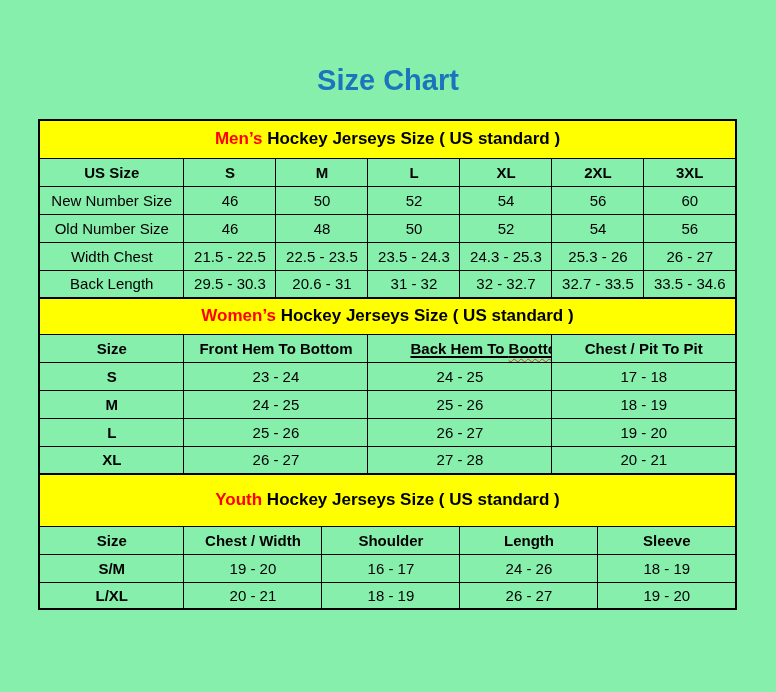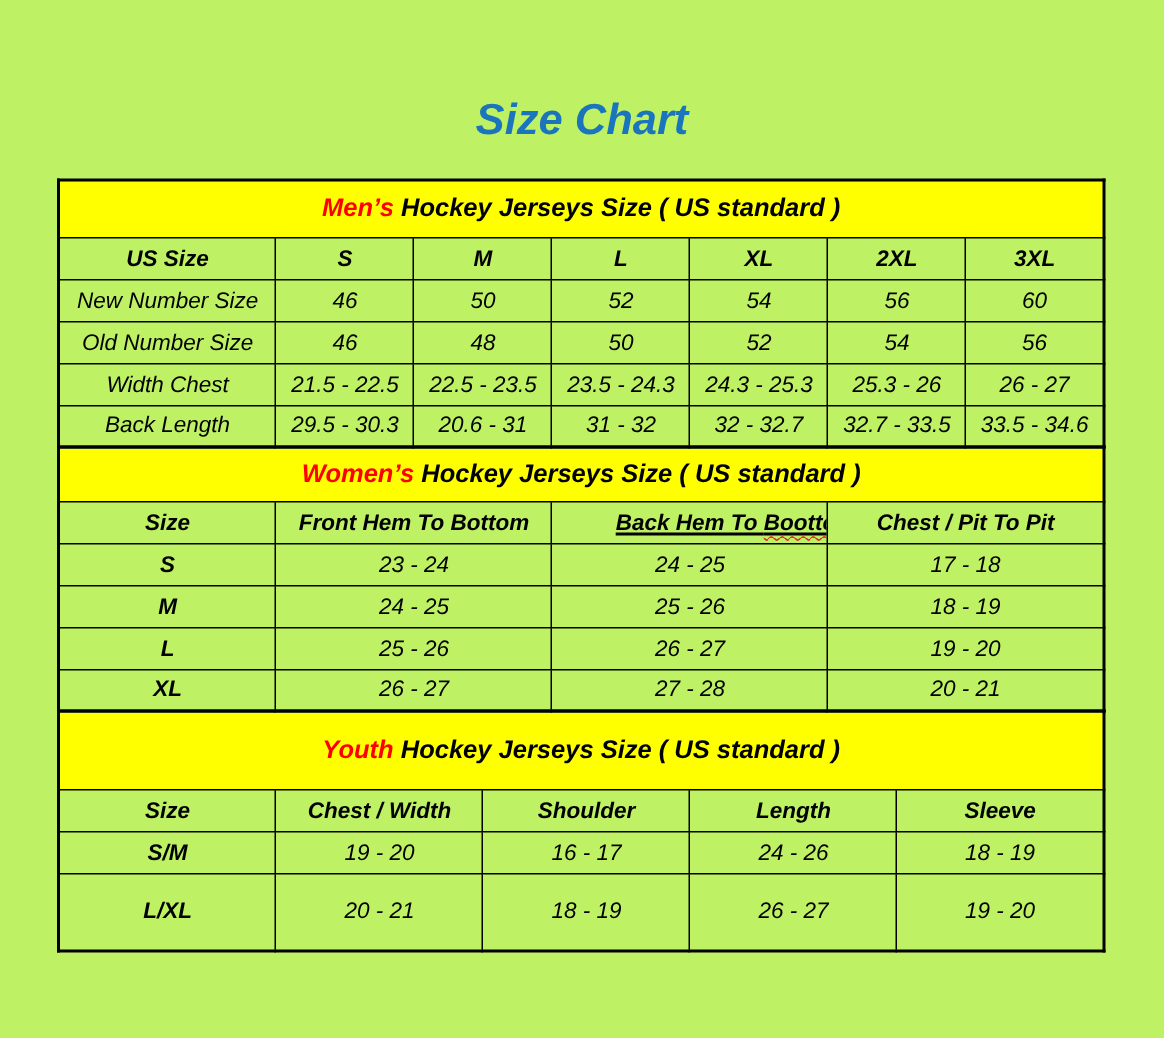--- a/index.html
+++ b/index.html
@@ -7,25 +7,24 @@
     --banner-yellow: #ffff00;
     --accent-red: #ff0000;
     --border-black: #000000;
     --squiggle-red: #d93025;
   }
   * { box-sizing: border-box; }
   html, body { margin: 0; padding: 0; background: #ffffff; }
   .page {
     width: 776px;
     height: 692px;
-    background: #bef264;
+    background: #86efac;
     font-family: "Liberation Sans", sans-serif;
     color: #000;
     overflow: hidden;
-    font-style: italic;
   }
   .page-title {
     margin: 0;
     padding-top: 63px;
     text-align: center;
     font-size: 29px;
     line-height: 35px;
     font-weight: bold;
     color: var(--title-blue, #1b75bc);
     letter-spacing: 0px;
@@ -55,21 +54,21 @@
     background: var(--banner-yellow, #ff0);
     height: 38px;
     font-weight: bold;
     font-size: 17px;
     margin-left: 21px;
   }
   tr.banner.h36 td { height: 36px; }
   tr.banner.h34 td { height: 52px; }
   .red-word { color: var(--accent-red, #f00); }
   td.hdr, td.row-label { font-weight: bold; }
-  tr.tall td { height: 52px; }
+  tr.tall td { height: 27px; }
   .u-black {
     text-decoration: underline;
     text-decoration-thickness: 1.5px;
     text-underline-offset: 2px;
     margin-left: 40px;
   }
   .u-squiggle {
     text-decoration: underline wavy var(--squiggle-red, #d93025);
     text-decoration-thickness: 1px;
     text-underline-offset: 4px;

